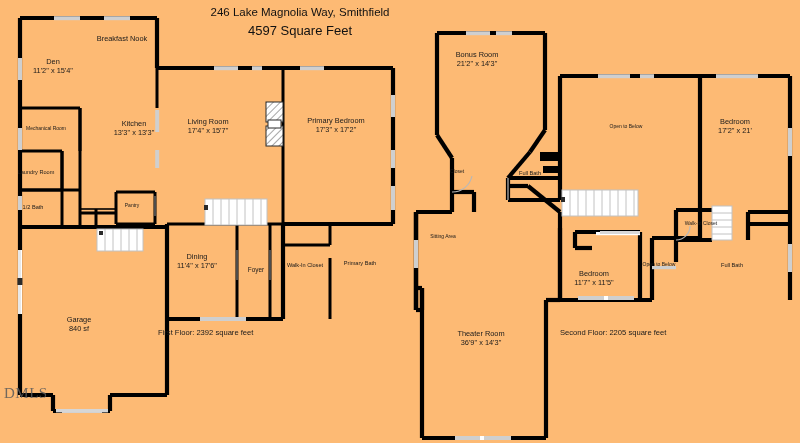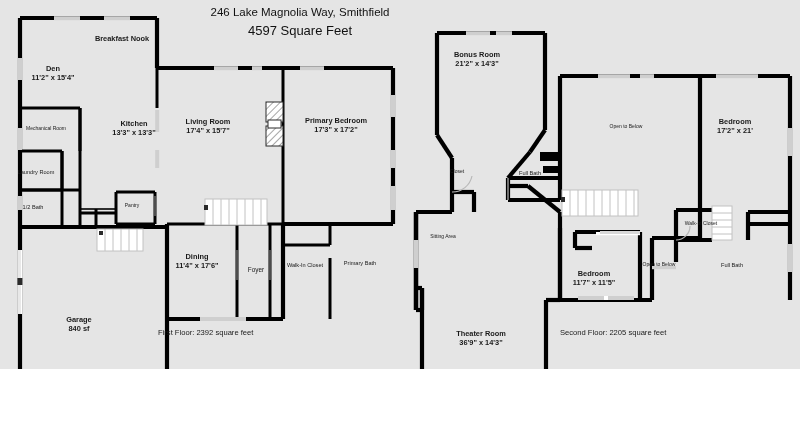--- a/index.html
+++ b/index.html
@@ -6,22 +6,22 @@
     margin: 0;
     padding: 0;
     background: #ffffff;
   }
   body {
     font-family: "Liberation Sans", sans-serif;
   }
   #page {
     position: relative;
     width: 800px;
-    height: 369px;
-    background: #e5e5e5;
+    height: 443px;
+    background: #fdba74;
     overflow: hidden;
   }
   #plan-svg {
     position: absolute;
     left: 0;
     top: 0;
     width: 800px;
     height: 443px;
   }
   .title-block {
@@ -48,21 +48,21 @@
     position: absolute;
     text-align: center;
     color: #1a1a1a;
     line-height: 1.18;
     pointer-events: none;
     transform: translate(-50%, -50%);
     white-space: nowrap;
   }
   .rm .nm { display: block; }
   .rm .dim { display: block; }
-  .s9  { font-size: 7.4px; font-weight: bold; }
+  .s9  { font-size: 7.4px; }
   .s8  { font-size: 6.4px; }
   .s7  { font-size: 5.6px; }
   .s6  { font-size: 5.0px; }
   .footer {
     position: absolute;
     font-size: 7.6px;
     color: #1a1a1a;
     white-space: nowrap;
     pointer-events: none;
   }
@@ -358,21 +358,21 @@
       </g>
     </g>
   </svg>
 
   <div class="title-block">
     <div class="title-line1">246 Lake Magnolia Way, Smithfield</div>
     <div class="title-line2">4597 Square Feet</div>
   </div>
 
   <div id="labels">
-      <div class="rm s9" style="left: 53px; top: 74px;">
+      <div class="rm s9" style="left: 53px; top: 67px;">
         <span class="nm">Den</span>
         <span class="dim">11'2" x 15'4"</span>
       </div>
       <div class="rm s9" style="left: 122px; top: 39px;">
         <span class="nm">Breakfast Nook</span>
       </div>
       <div class="rm s6" style="left: 46px; top: 129px;">
         <span class="nm">Mechanical Room</span>
       </div>
       <div class="rm s9" style="left: 134px; top: 129px;">

